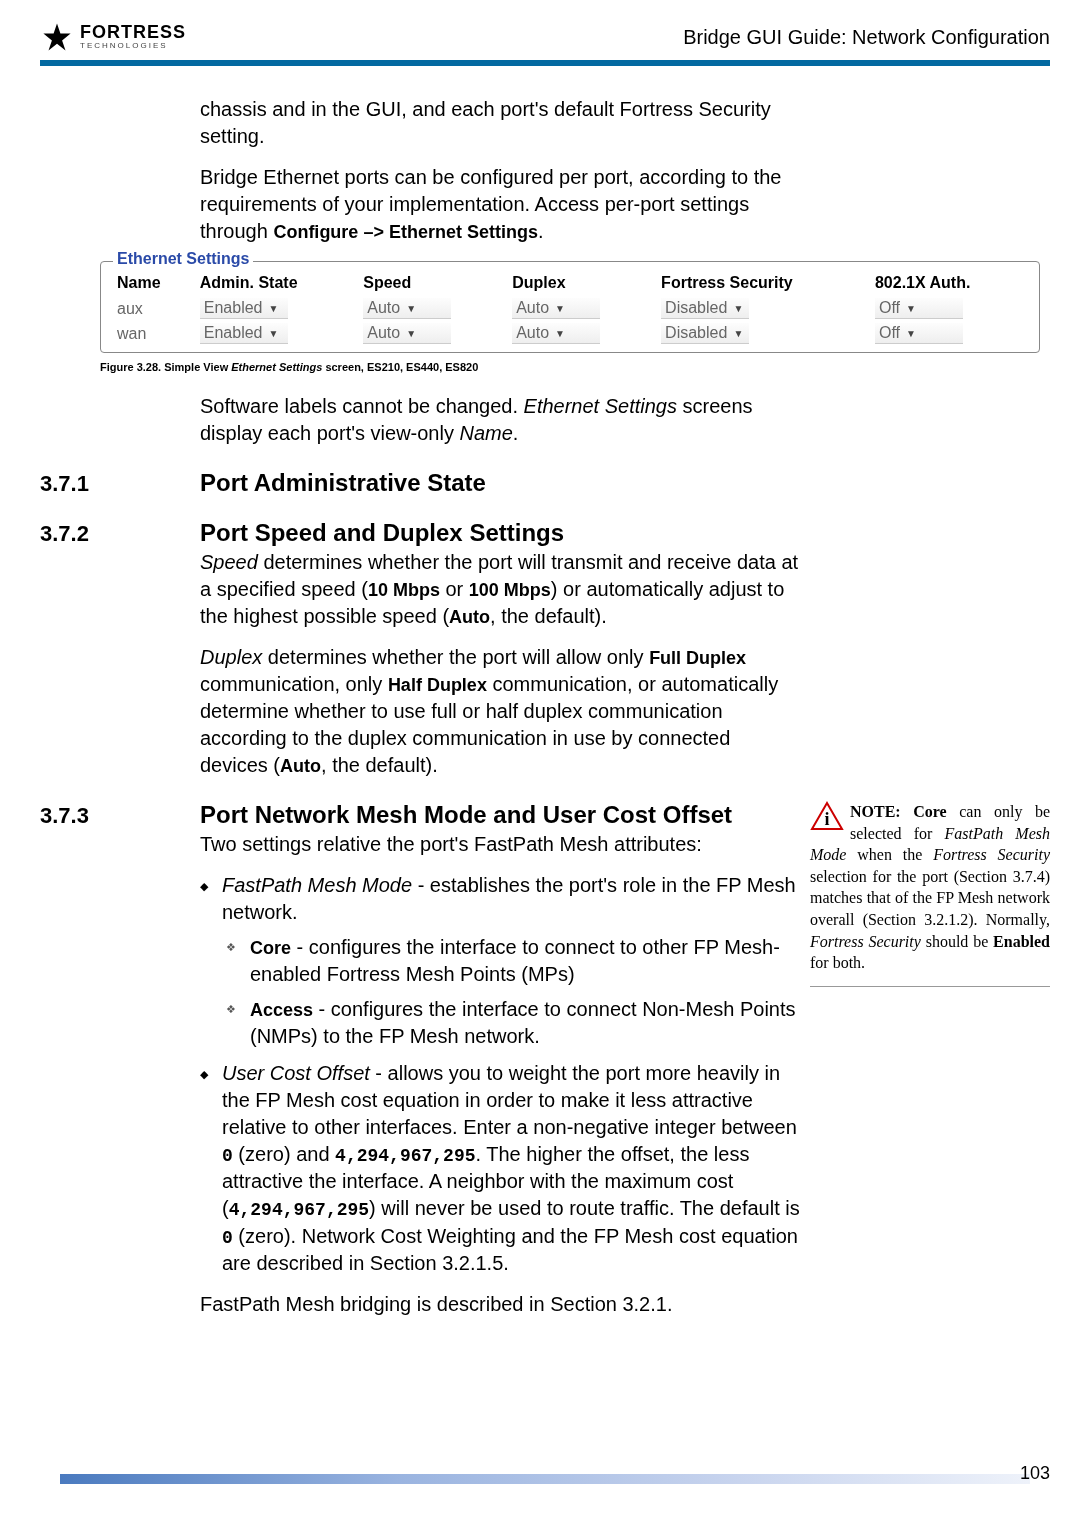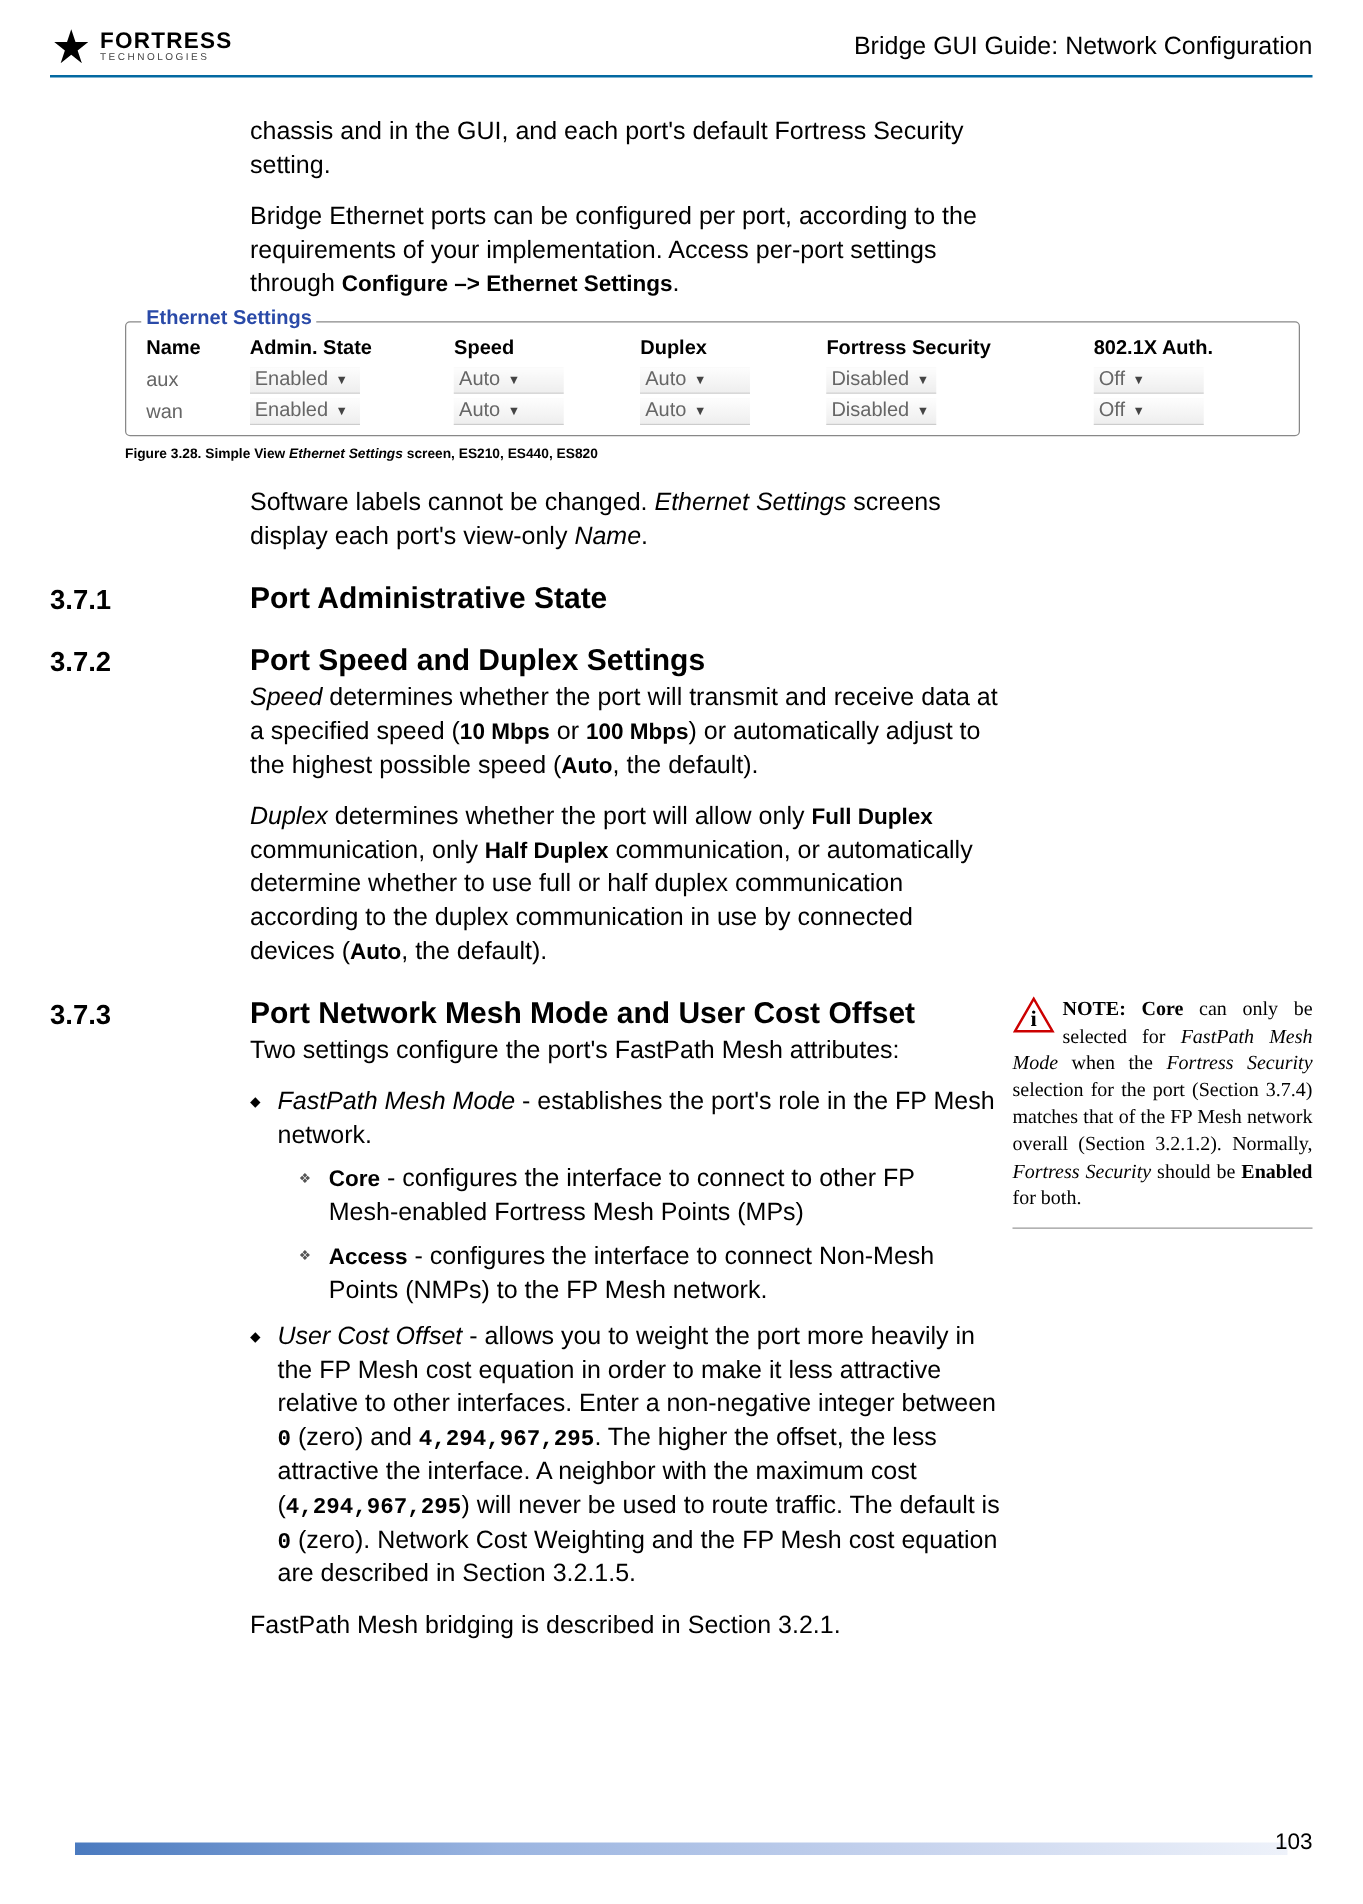--- a/index.html
+++ b/index.html
@@ -13,21 +13,21 @@
   .page {
     padding: 20px 40px 20px 40px;
     position: relative;
     min-height: 1500px;
     box-sizing: border-box;
   }
   .header {
     display: flex;
     justify-content: space-between;
     align-items: center;
-    border-bottom: 2px solid #0369a1;
+    border-bottom: 6px solid #0369a1;
     padding-bottom: 6px;
     margin-bottom: 30px;
   }
   .logo-area {
     display: flex;
     align-items: center;
     gap: 6px;
   }
   .logo-icon svg { display:block; }
   .logo-text {
@@ -143,21 +143,21 @@
     border-bottom: 1px solid #999;
     padding-bottom: 12px;
   }
   .note-icon {
     float: left;
     margin-right: 6px;
   }
   ul.bullets { list-style:none; padding-left: 22px; margin:6px 0 14px 0; max-width:580px;}
   ul.bullets > li { position:relative; font-size:20px; line-height:1.35; margin-bottom:10px; }
   ul.bullets > li::before { content:"◆"; position:absolute; left:-22px; font-size:11px; top:7px; }
-  ul.sub { list-style:none; padding-left:28px; margin:8px 13px; }
+  ul.sub { list-style:none; padding-left:28px; margin:8px 0; }
   ul.sub > li { position:relative; font-size:20px; line-height:1.35; margin-bottom:8px; }
   ul.sub > li::before { content:"❖"; position:absolute; left:-24px; font-size:11px; top:6px; color:#555; }
   .footer-bar {
     position: absolute;
     bottom: 16px;
     left: 60px;
     right: 60px;
     height: 10px;
     background: linear-gradient(to right,#4a7abf,#9ab4e0 35%,#c8d4ee 70%,#eef2fa);
   }
@@ -289,21 +289,21 @@
               <text x="17" y="24" text-anchor="middle" font-size="18" font-family="Georgia" font-weight="bold">i</text>
             </svg>
         </span>
         <span class="bold">NOTE: Core</span><span> can only be selected for </span><span class="italic">FastPath Mesh Mode</span><span> when the </span><span class="italic">Fortress Security</span><span> selection for the port (Section 3.7.4) matches that of the FP Mesh network overall (Section 3.2.1.2). Normally, </span><span class="italic">Fortress Security</span><span> should be </span><span class="bold">Enabled</span><span> for both.</span>
       </div>
 
       <div class="section-row">
         <div class="sec-num">3.7.3</div>
         <div class="sec-title" style="max-width:600px;">Port Network Mesh Mode and User Cost Offset</div>
       </div>
-      <p class="body-text main-col">Two settings configure the port's FastPath Mesh attributes:</p>
+      <p class="body-text main-col">Two settings relative the port's FastPath Mesh attributes:</p>
       <ul class="bullets">
         <li>
           <span class="italic">FastPath Mesh Mode</span><span> - establishes the port's role in the FP Mesh network.</span>
           <ul class="sub">
             <li><span class="bold-sans">Core</span><span> - configures the interface to connect to other FP Mesh-enabled Fortress Mesh Points (MPs)</span></li>
             <li><span class="bold-sans">Access</span><span> - configures the interface to connect Non-Mesh Points (NMPs) to the FP Mesh network.</span></li>
           </ul>
         </li>
         <li>
           <span class="italic">User Cost Offset</span><span> - allows you to weight the port more heavily in the FP Mesh cost equation in order to make it less attractive relative to other interfaces. Enter a non-negative integer between </span><span class="mono">0</span><span> (zero) and </span><span class="mono">4,294,967,295</span><span>. The higher the offset, the less attractive the interface. A neighbor with the maximum cost (</span><span class="mono">4,294,967,295</span><span>) will never be used to route traffic. The default is </span><span class="mono">0</span><span> (zero). Network Cost Weighting and the FP Mesh cost equation are described in Section 3.2.1.5.</span>

